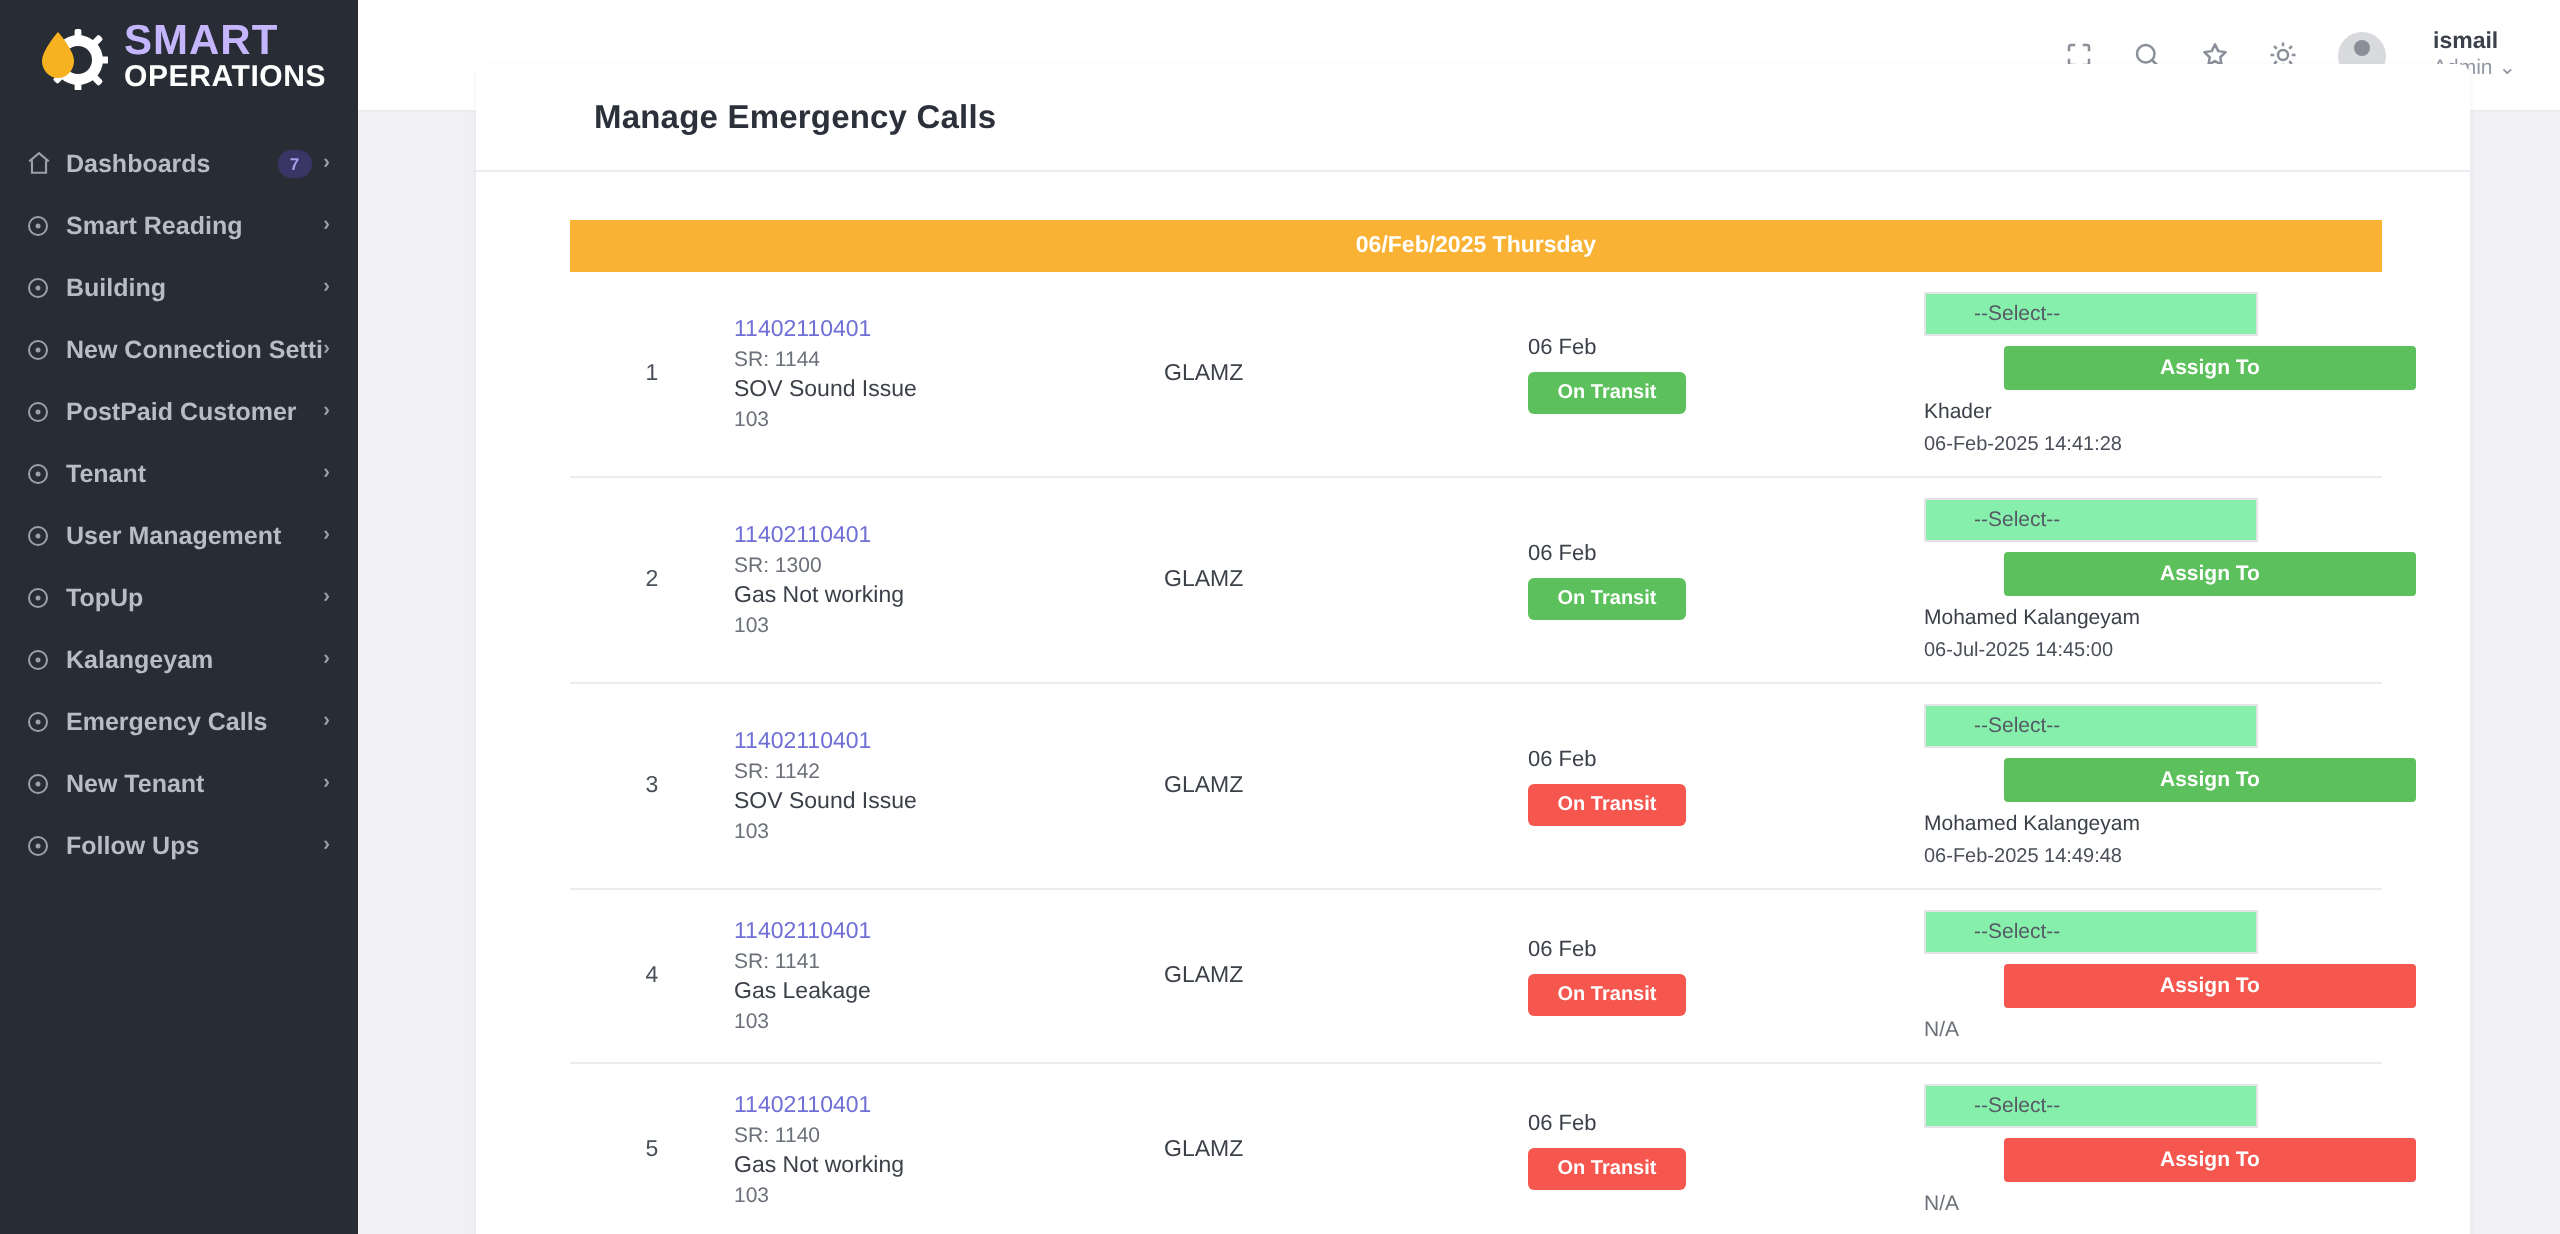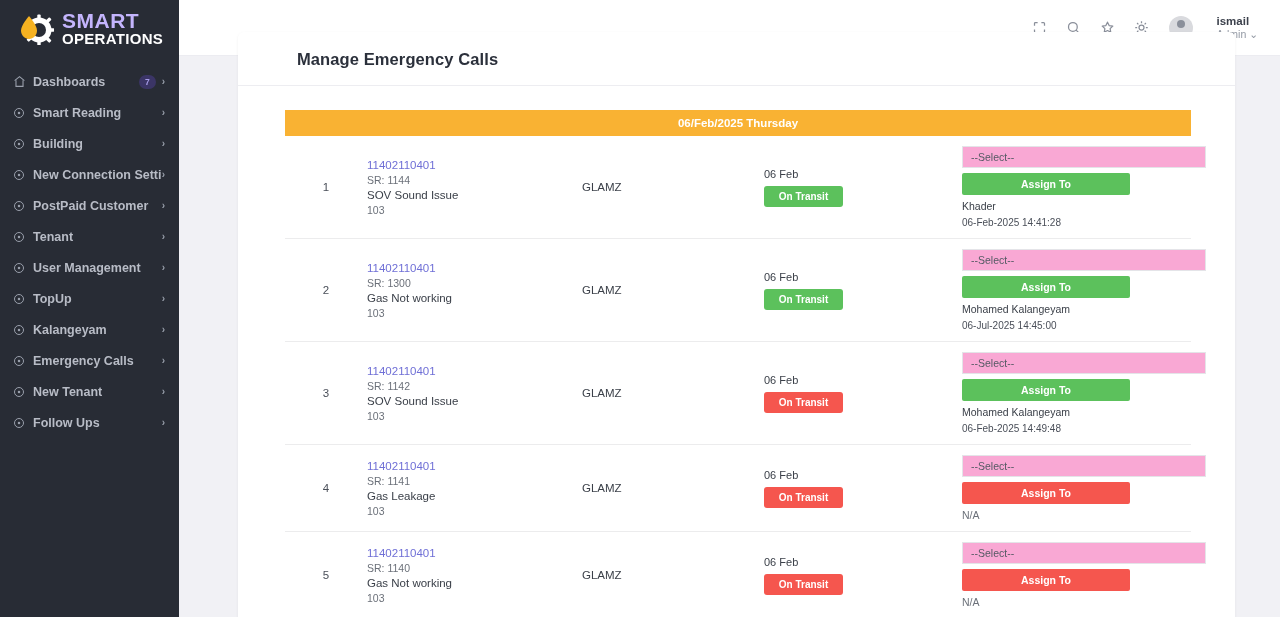--- a/index.html
+++ b/index.html
@@ -131,33 +131,34 @@
     display: inline-flex; align-items: center; justify-content: center;
     width: 79px; height: 21px;
     color: #ffffff; font-size: 10px; font-weight: bold;
     border-radius: 3px;
     cursor: pointer;
   }
   .badge.green { background: #5cc15c; }
   .badge.red { background: #f5564e; }
   .c-assign { flex: 1 1 auto; display: flex; flex-direction: column; justify-content: center; gap: 5px; padding: 10px 0 10px 0; }
   .select {
-    height: 22px; width: 244px;
-    border: 1px solid #e4e4e8; background: #f9a8d4;
+    height: 22px; width: 167px;
+    border: 1px solid #e4e4e8; background: #86efac;
     font-size: 10.5px; color: #555a64;
     display: flex; align-items: center;
-    padding-left: 8px;
+    padding-left: 24px;
     cursor: pointer;
   }
   .assign-btn {
-    width: 168px; height: 22px;
+    width: 206px; height: 22px;
     color: #fff; font-size: 10.5px; font-weight: bold;
     display: flex; align-items: center; justify-content: center;
     border: none; cursor: pointer;
     border-radius: 2px;
+    margin-left: 40px;
   }
   .assign-btn.green { background: #5cc15c; }
   .assign-btn.red { background: #f5564e; }
   .assignee { font-size: 10.5px; color: #3b4049; }
   .assign-time { font-size: 10px; color: #4a4f59; }
   .na { font-size: 10.5px; color: #6b7079; }
 </style>
 </head>
 <body>
 

